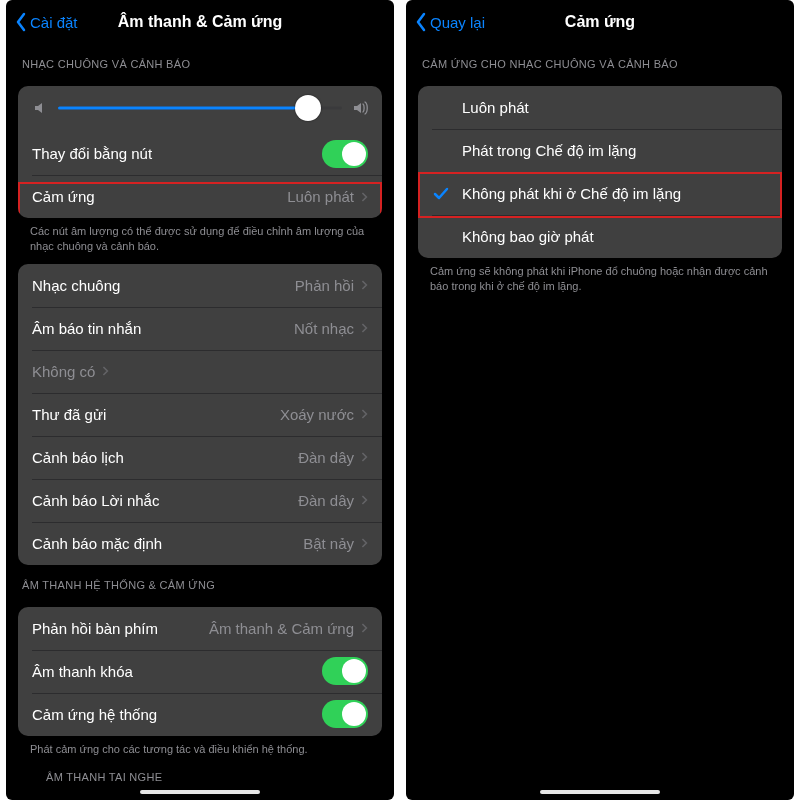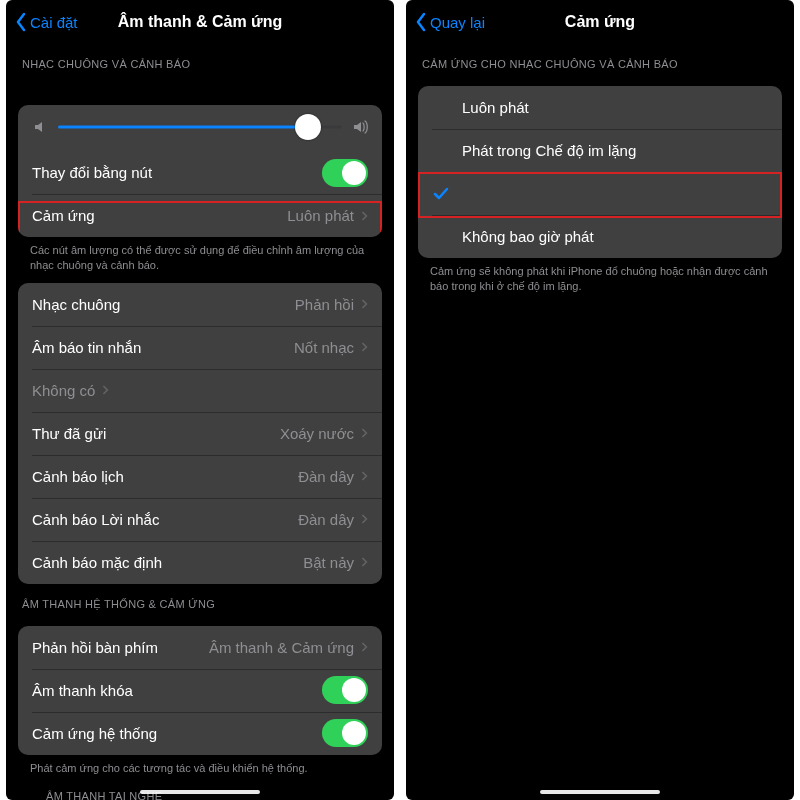--- a/index.html
+++ b/index.html
@@ -53,21 +53,21 @@
           <svg viewBox="0 0 12 20">
               <path d="M9 2 L3 10 L9 18" stroke="#0a84ff" stroke-width="2.5" fill="none" stroke-linecap="round" stroke-linejoin="round"></path>
             </svg>
           <span>Cài đặt</span>
         </div>
         <div class="nav-title">Âm thanh &amp; Cảm ứng</div>
       </div>
 
       <div class="section-header">NHẠC CHUÔNG VÀ CẢNH BÁO</div>
 
-      <div class="group" style="position:relative;margin-top:19px;">
+      <div class="group" style="position:relative;">
         <div class="slider-row">
           <svg class="vol-icon" viewBox="0 0 16 16">
               <path d="M3 6h3l4-3v10l-4-3H3z"></path>
             </svg>
           <div class="slider">
             <div class="track"></div>
             <div class="fill" id="vol-fill" style="width: 88%;"></div>
             <div class="thumb" id="vol-thumb" style="left: 88%;"></div>
           </div>
           <svg class="vol-icon" viewBox="0 0 16 16">
@@ -190,20 +190,21 @@
         <div class="opt-row">
             <div class="row-label">Luôn phát</div>
           </div>
           <div class="opt-row">
             <div class="row-label">Phát trong Chế độ im lặng</div>
           </div>
           <div class="opt-row">
             <svg class="check" viewBox="0 0 18 18">
               <path d="M3 9l4 4 8-9"></path>
             </svg>
+            <div class="row-label">Không phát khi ở Chế độ im lặng</div>
           </div>
           <div class="opt-row">
             <div class="row-label">Không bao giờ phát</div>
           </div>
           <div class="hl" style="left:0; right:0; top:86px; height:46px;"></div>
       </div>
       <div class="footer-note">Cảm ứng sẽ không phát khi iPhone đổ chuông hoặc nhận được cảnh báo trong khi ở chế độ im lặng.</div>
     </div>
     <div class="home-ind"></div>
   </div>

